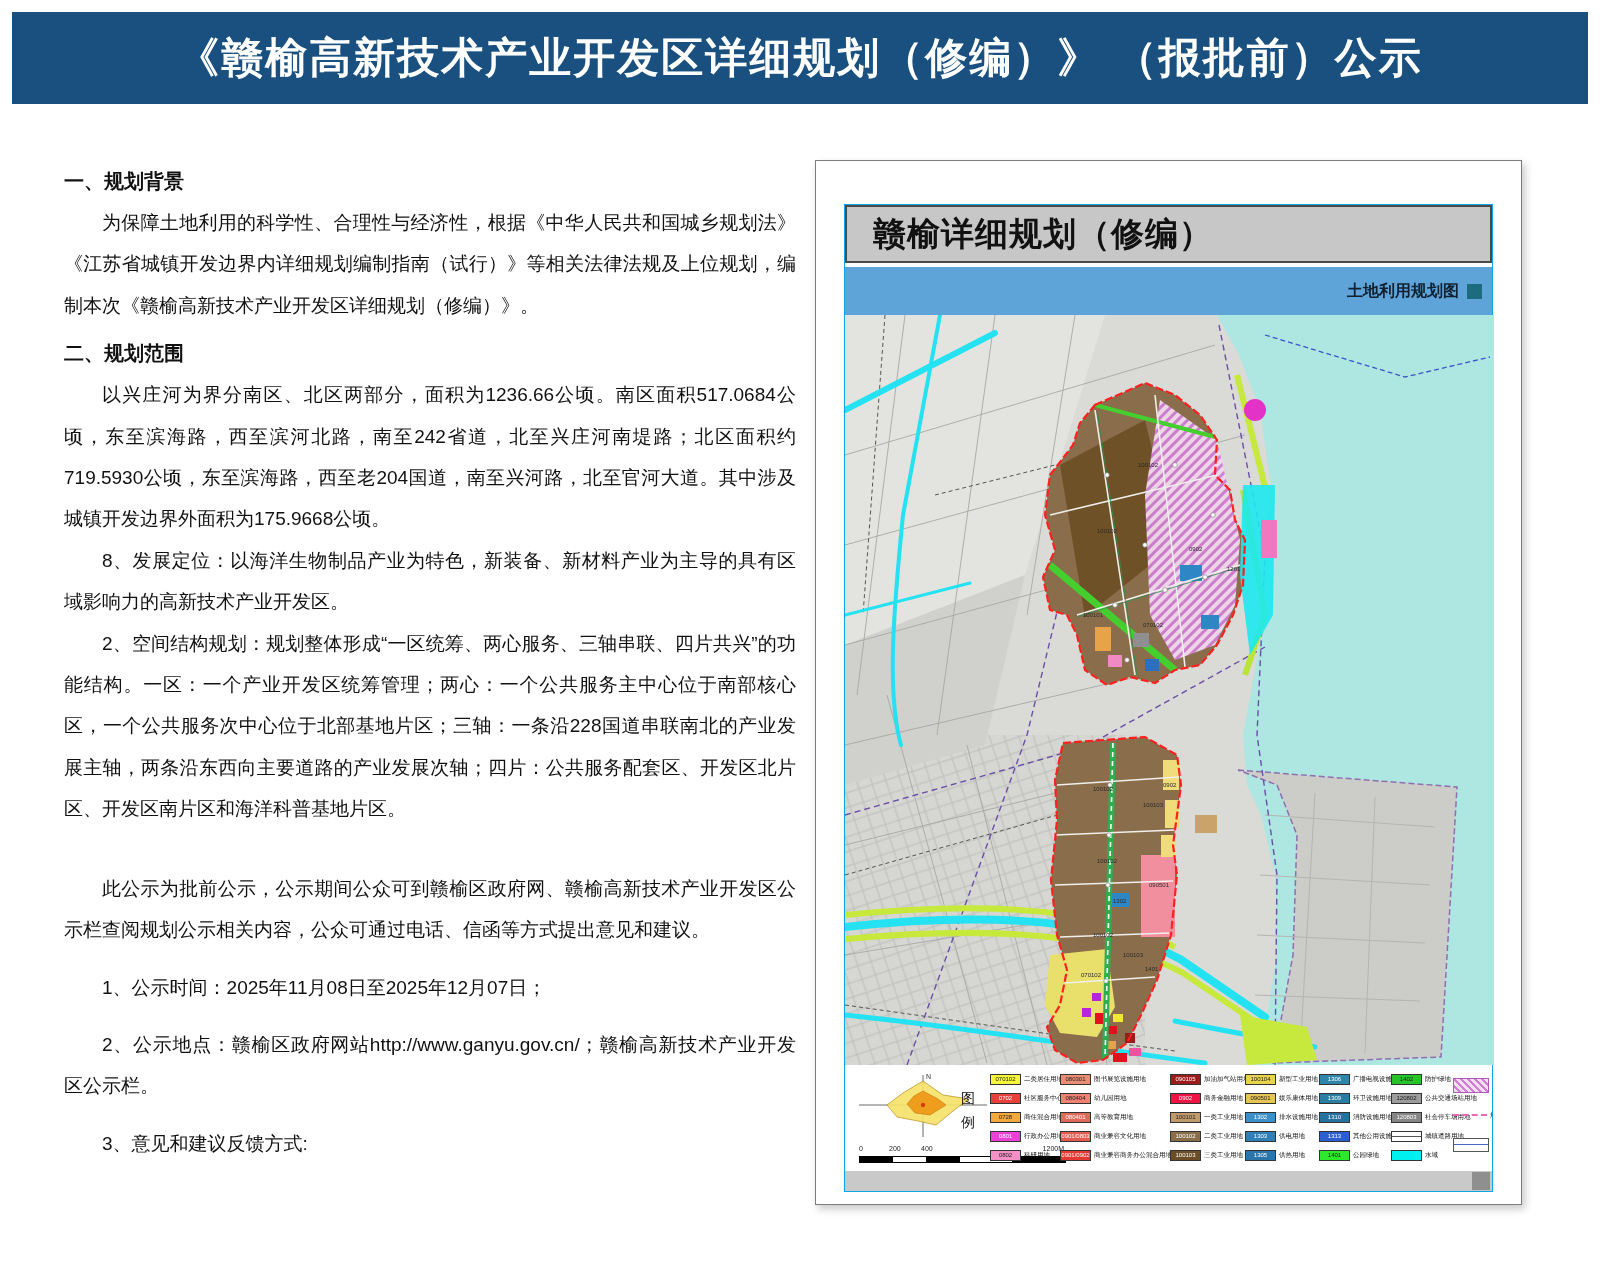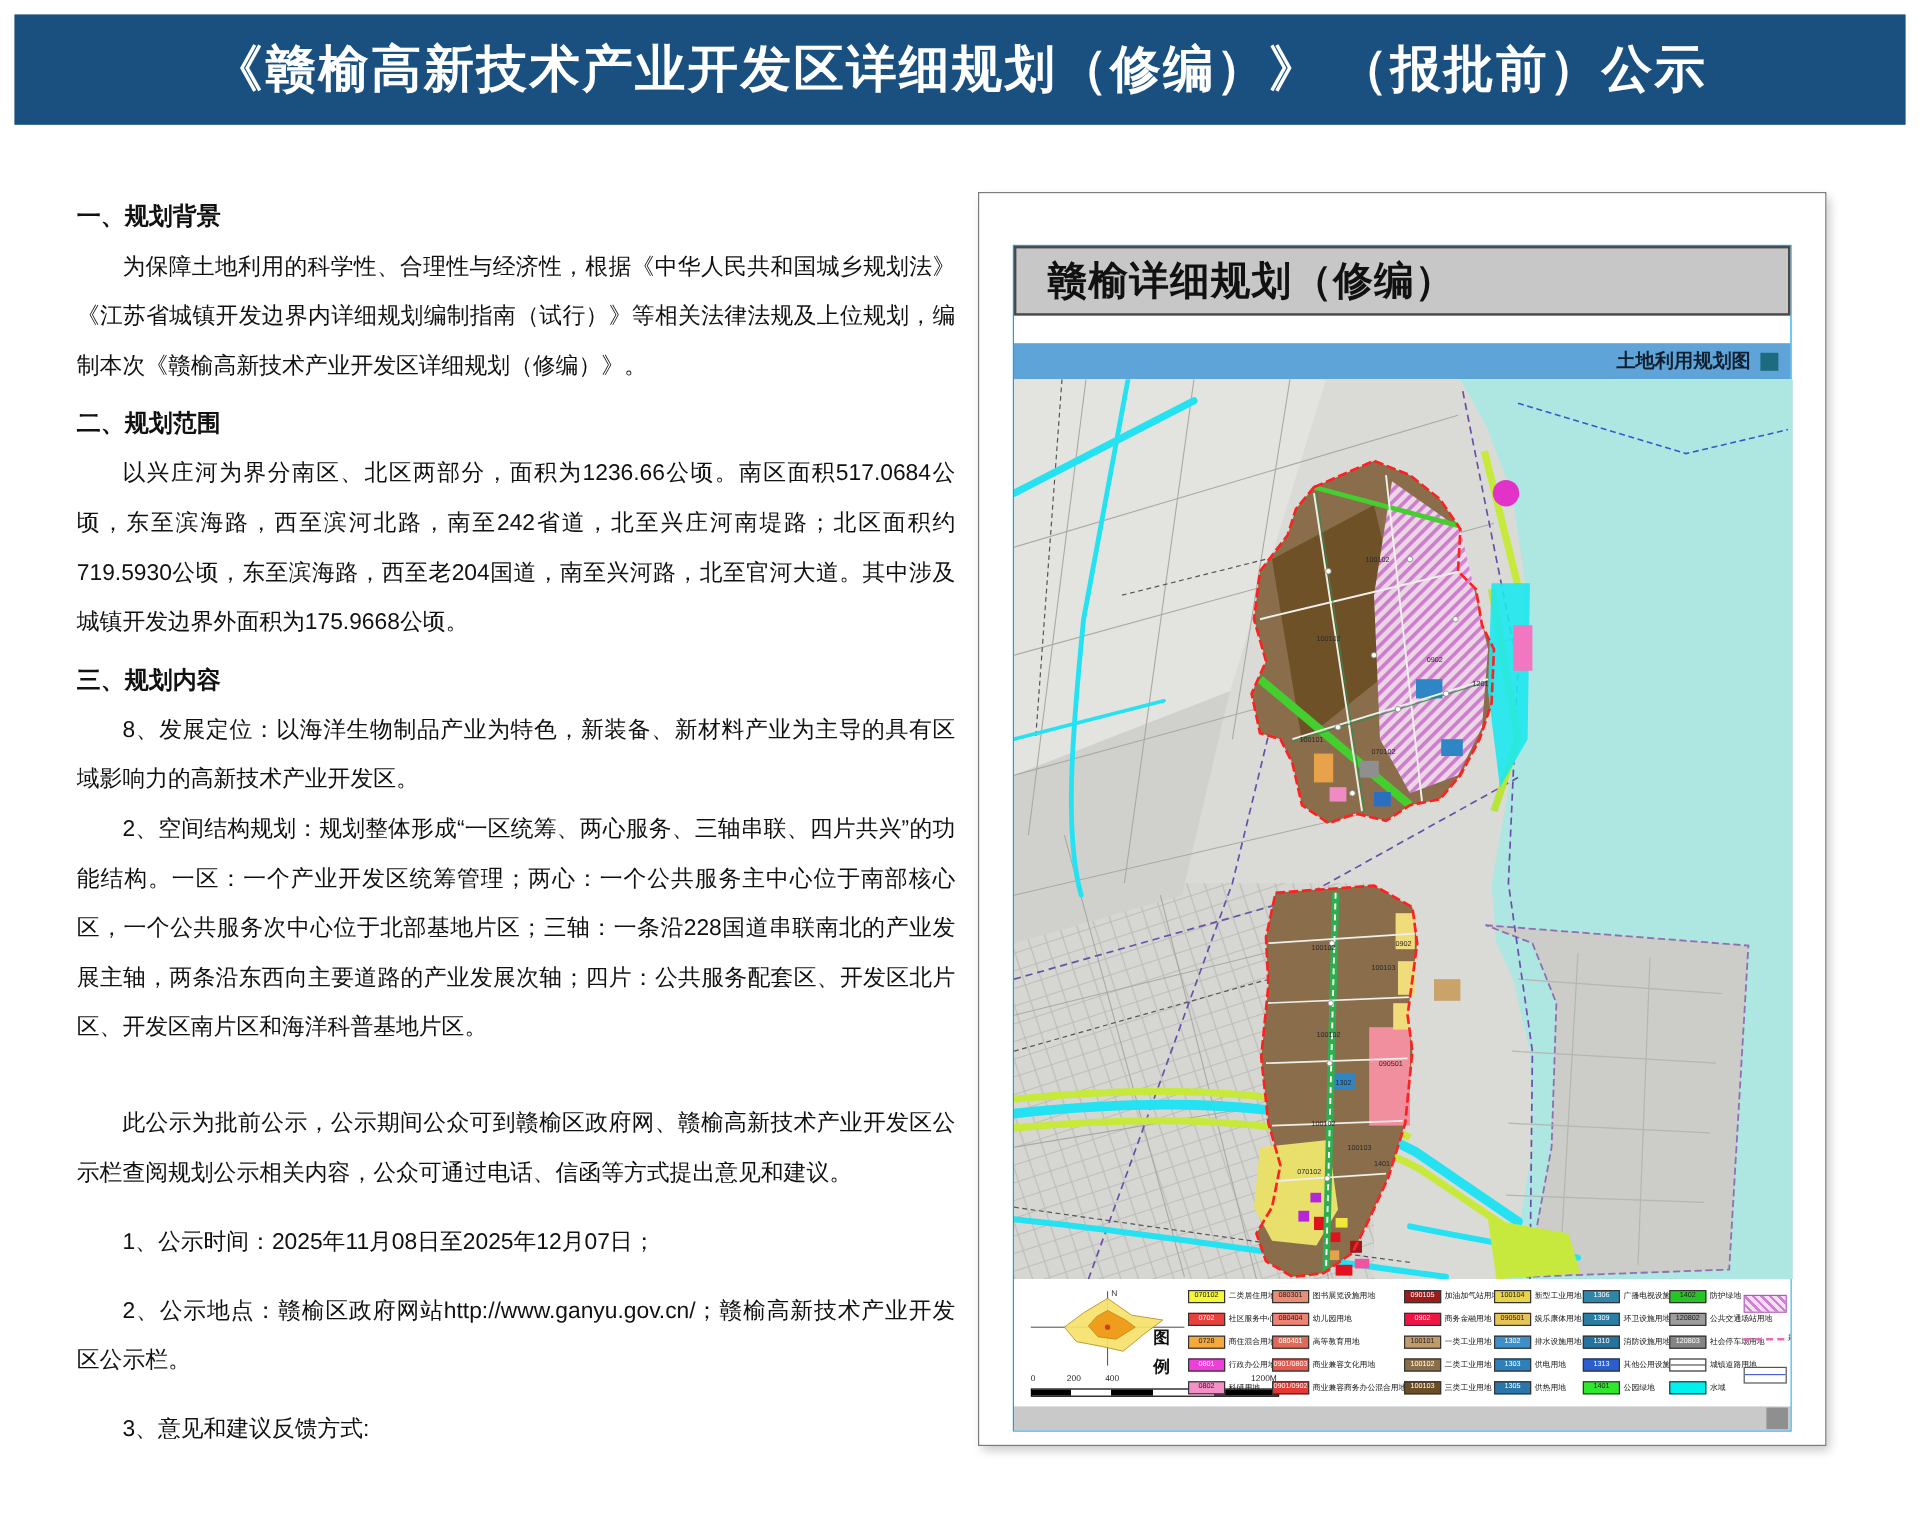--- a/index.html
+++ b/index.html
@@ -34,31 +34,31 @@
     box-sizing:border-box;padding:43px 28px 0 28px;
   }
   .map-sheet{border:1px solid #0ea5e9;background:#fff;}
   .map-title{
     height:58px;background:#c7c7c7;border:2px solid #4a4a4a;box-sizing:border-box;
     display:flex;align-items:center;padding-left:26px;
     font-size:33px;font-weight:800;letter-spacing:1px;white-space:nowrap;
   }
   .map-title .red{color:#e00000;}
   .map-subbar{
-    margin-top:23px;height:30px;background:#5ea4d9;
+    margin-top:4px;height:48px;background:#5ea4d9;
     display:flex;align-items:center;justify-content:flex-end;
   }
   .map-subbar .sub-label{font-size:16px;font-weight:700;color:#102030;}
   .map-subbar .sub-square{width:15px;height:15px;background:#1d6b7e;margin:0 10px 0 8px;}
   .map-area{display:block;}
   
   .legend{position:relative;height:106px;background:#fff;overflow:hidden;}
   .legend-title{
     position:absolute;left:116px;top:22px;width:18px;
-    font-size:14px;font-weight:700;line-height:1.7;word-break:break-all;margin-top:15px;
+    font-size:14px;font-weight:400;line-height:1.7;word-break:break-all;
   }
   .windrose{position:absolute;left:12px;top:4px;}
   .scalebar{position:absolute;left:14px;top:84px;width:205px;height:14px;}
   .scalebar .ticks{position:absolute;top:-4px;left:0;right:0;font-size:7px;color:#222;}
   .scalebar .t0{position:absolute;left:0;}
   .scalebar .t1{position:absolute;left:30px;}
   .scalebar .t2{position:absolute;left:62px;}
   .scalebar .t3{position:absolute;right:0;}
   .scalebar .bar{position:absolute;top:7px;left:0;width:205px;height:5px;border:1px solid #000;
      background:linear-gradient(90deg,#000 0 16%,#fff 16% 32%,#000 32% 49%,#fff 49% 74%,#000 74% 100%);}
@@ -86,21 +86,20 @@
 
 <div class="banner">
   <h1>《赣榆高新技术产业开发区详细规划（修编）》 （报批前）公示</h1>
 </div>
 
 <div class="notice">
     <h3 class="nb-heading">一、规划背景</h3>
     <p class="nb-para">为保障土地利用的科学性、合理性与经济性，根据《中华人民共和国城乡规划法》《江苏省城镇开发边界内详细规划编制指南（试行）》等相关法律法规及上位规划，编制本次《赣榆高新技术产业开发区详细规划（修编）》。</p>
     <h3 class="nb-heading">二、规划范围</h3>
     <p class="nb-para">以兴庄河为界分南区、北区两部分，面积为1236.66公顷。南区面积517.0684公顷，东至滨海路，西至滨河北路，南至242省道，北至兴庄河南堤路；北区面积约719.5930公顷，东至滨海路，西至老204国道，南至兴河路，北至官河大道。其中涉及城镇开发边界外面积为175.9668公顷。</p>
-    <h3 class="nb-heading">三、规划内容</h3>
     <p class="nb-para">8、发展定位：以海洋生物制品产业为特色，新装备、新材料产业为主导的具有区域影响力的高新技术产业开发区。</p>
     <p class="nb-para">2、空间结构规划：规划整体形成“一区统筹、两心服务、三轴串联、四片共兴”的功能结构。一区：一个产业开发区统筹管理；两心：一个公共服务主中心位于南部核心区，一个公共服务次中心位于北部基地片区；三轴：一条沿228国道串联南北的产业发展主轴，两条沿东西向主要道路的产业发展次轴；四片：公共服务配套区、开发区北片区、开发区南片区和海洋科普基地片区。</p>
     <p class="nb-big">此公示为批前公示，公示期间公众可到赣榆区政府网、赣榆高新技术产业开发区公示栏查阅规划公示相关内容，公众可通过电话、信函等方式提出意见和建议。</p>
     <p class="nb-gap">1、公示时间：2025年11月08日至2025年12月07日；</p>
     <p class="nb-gap">2、公示地点：赣榆区政府网站http://www.ganyu.gov.cn/；赣榆高新技术产业开发区公示栏。</p>
     <p class="nb-gap">3、意见和建议反馈方式:</p>
   </div>
 
 <div class="map-card">
   <div class="map-sheet">

